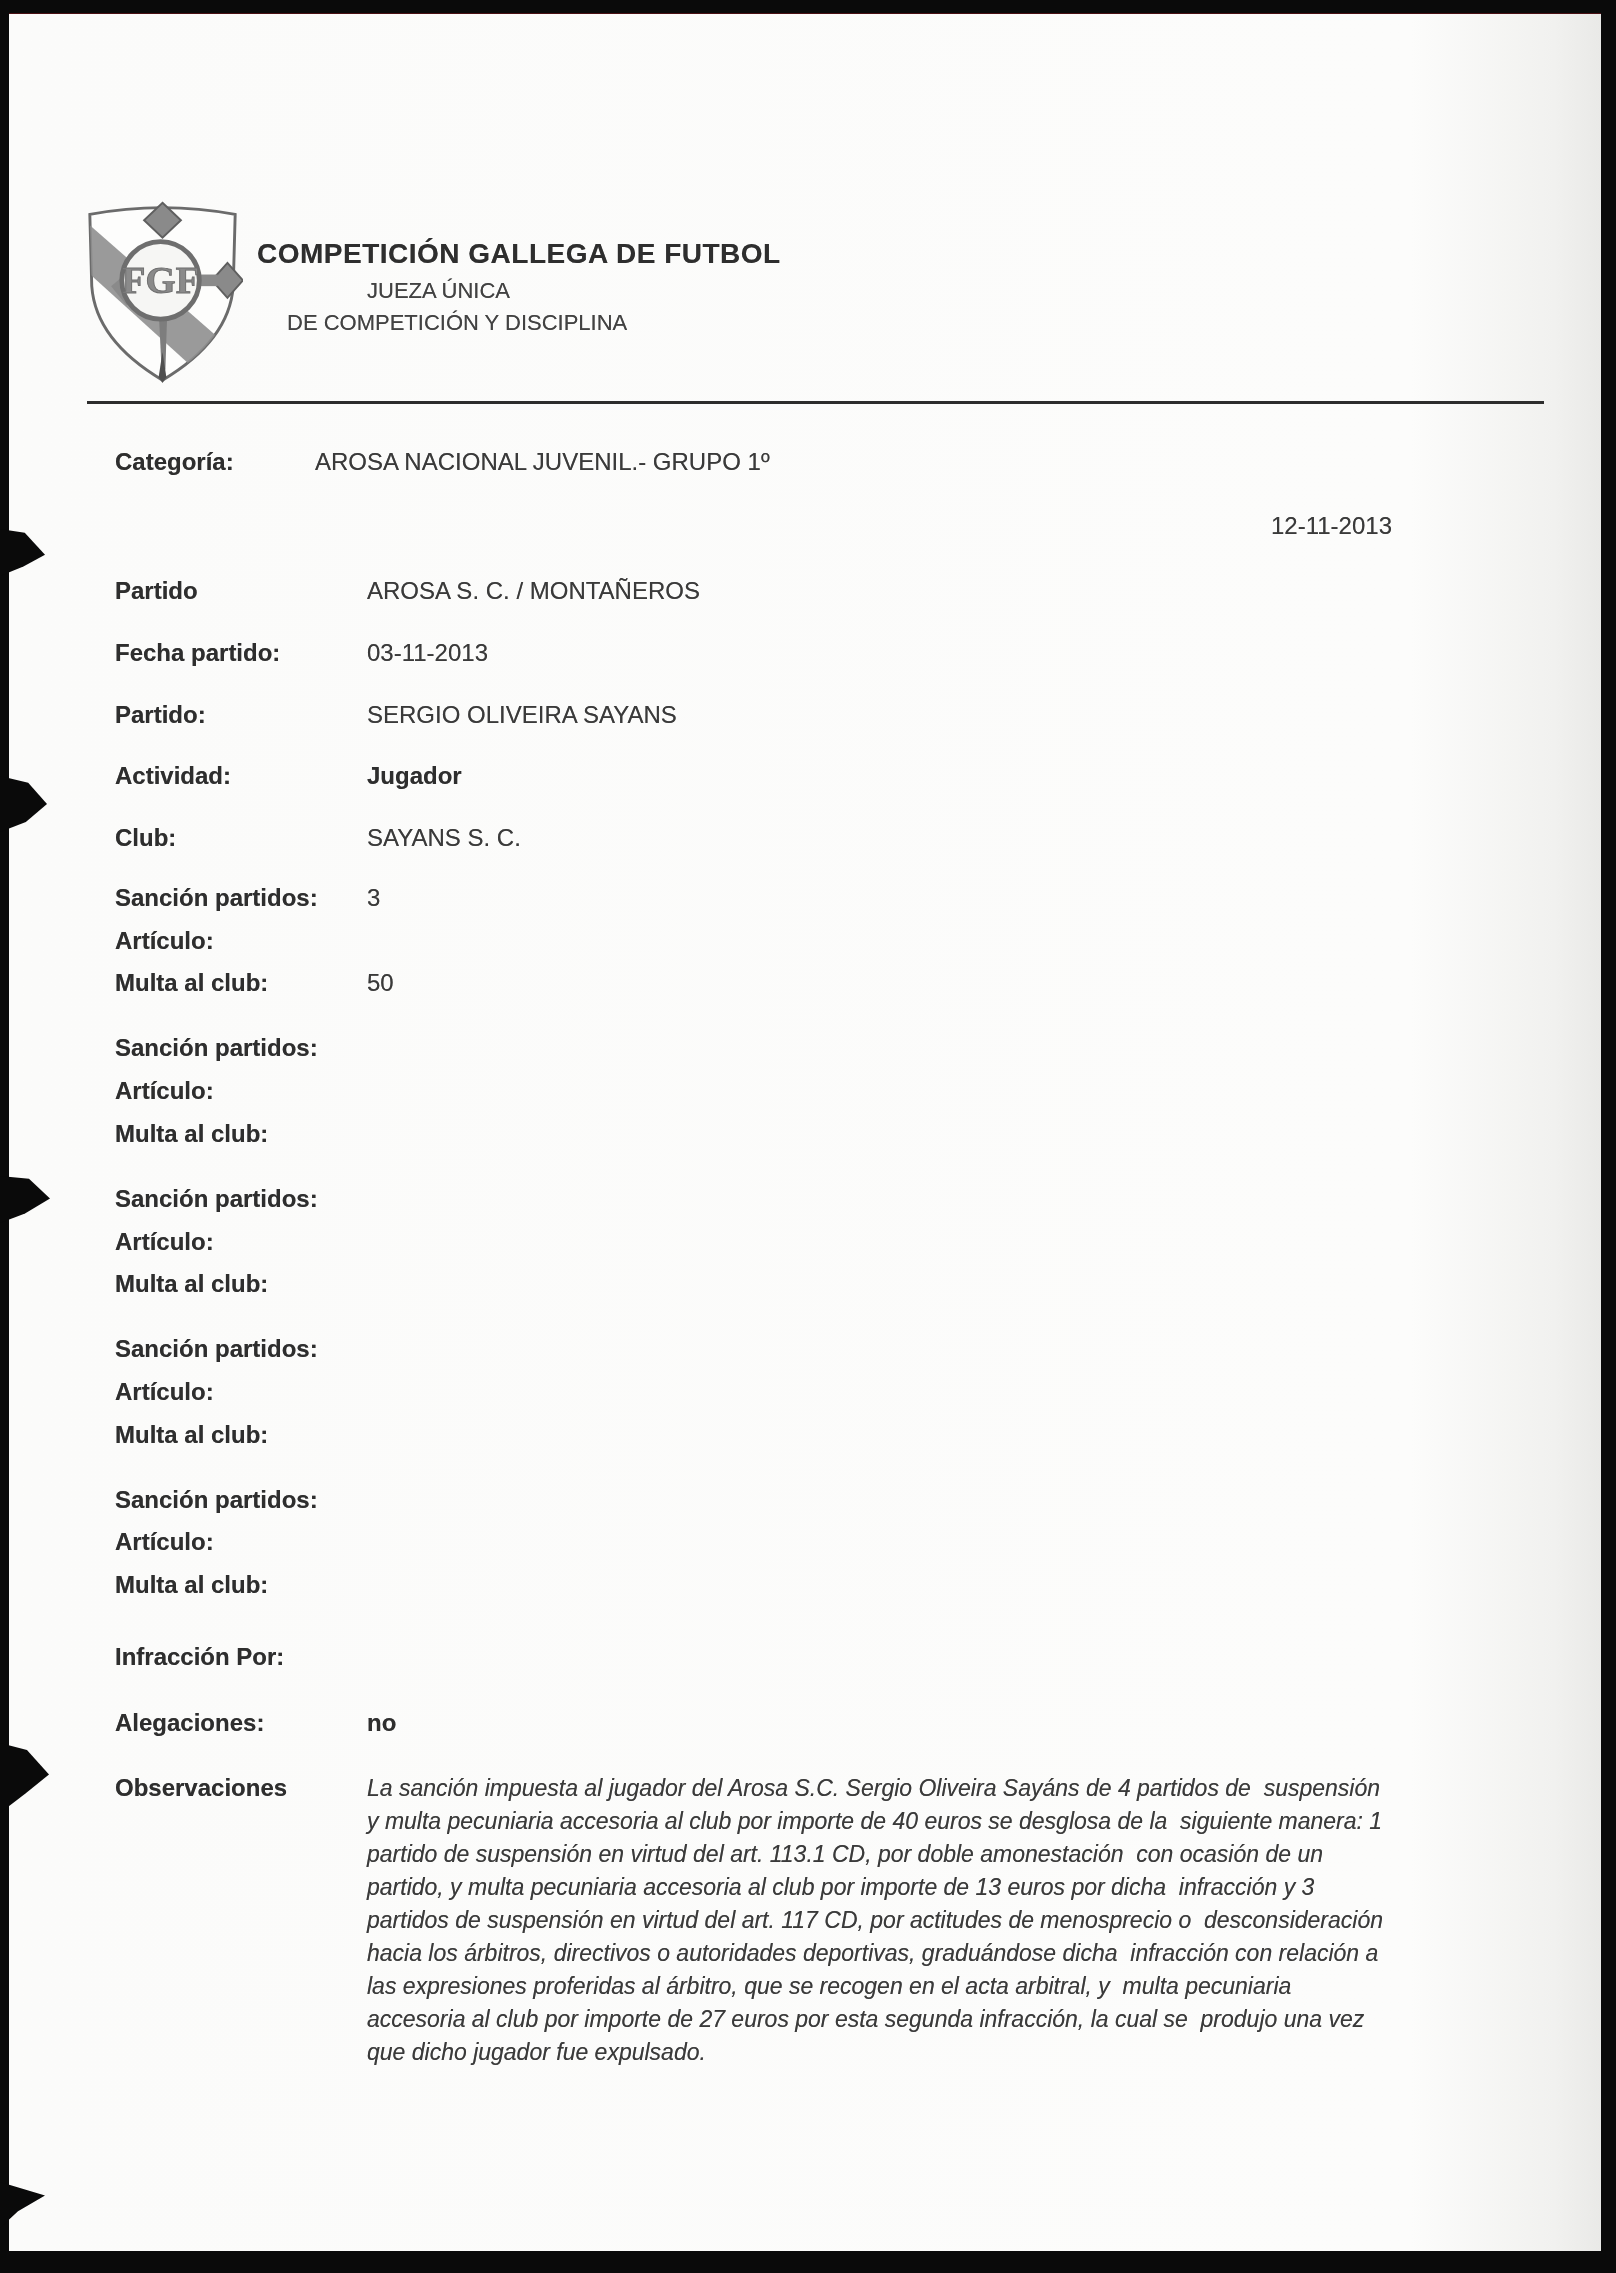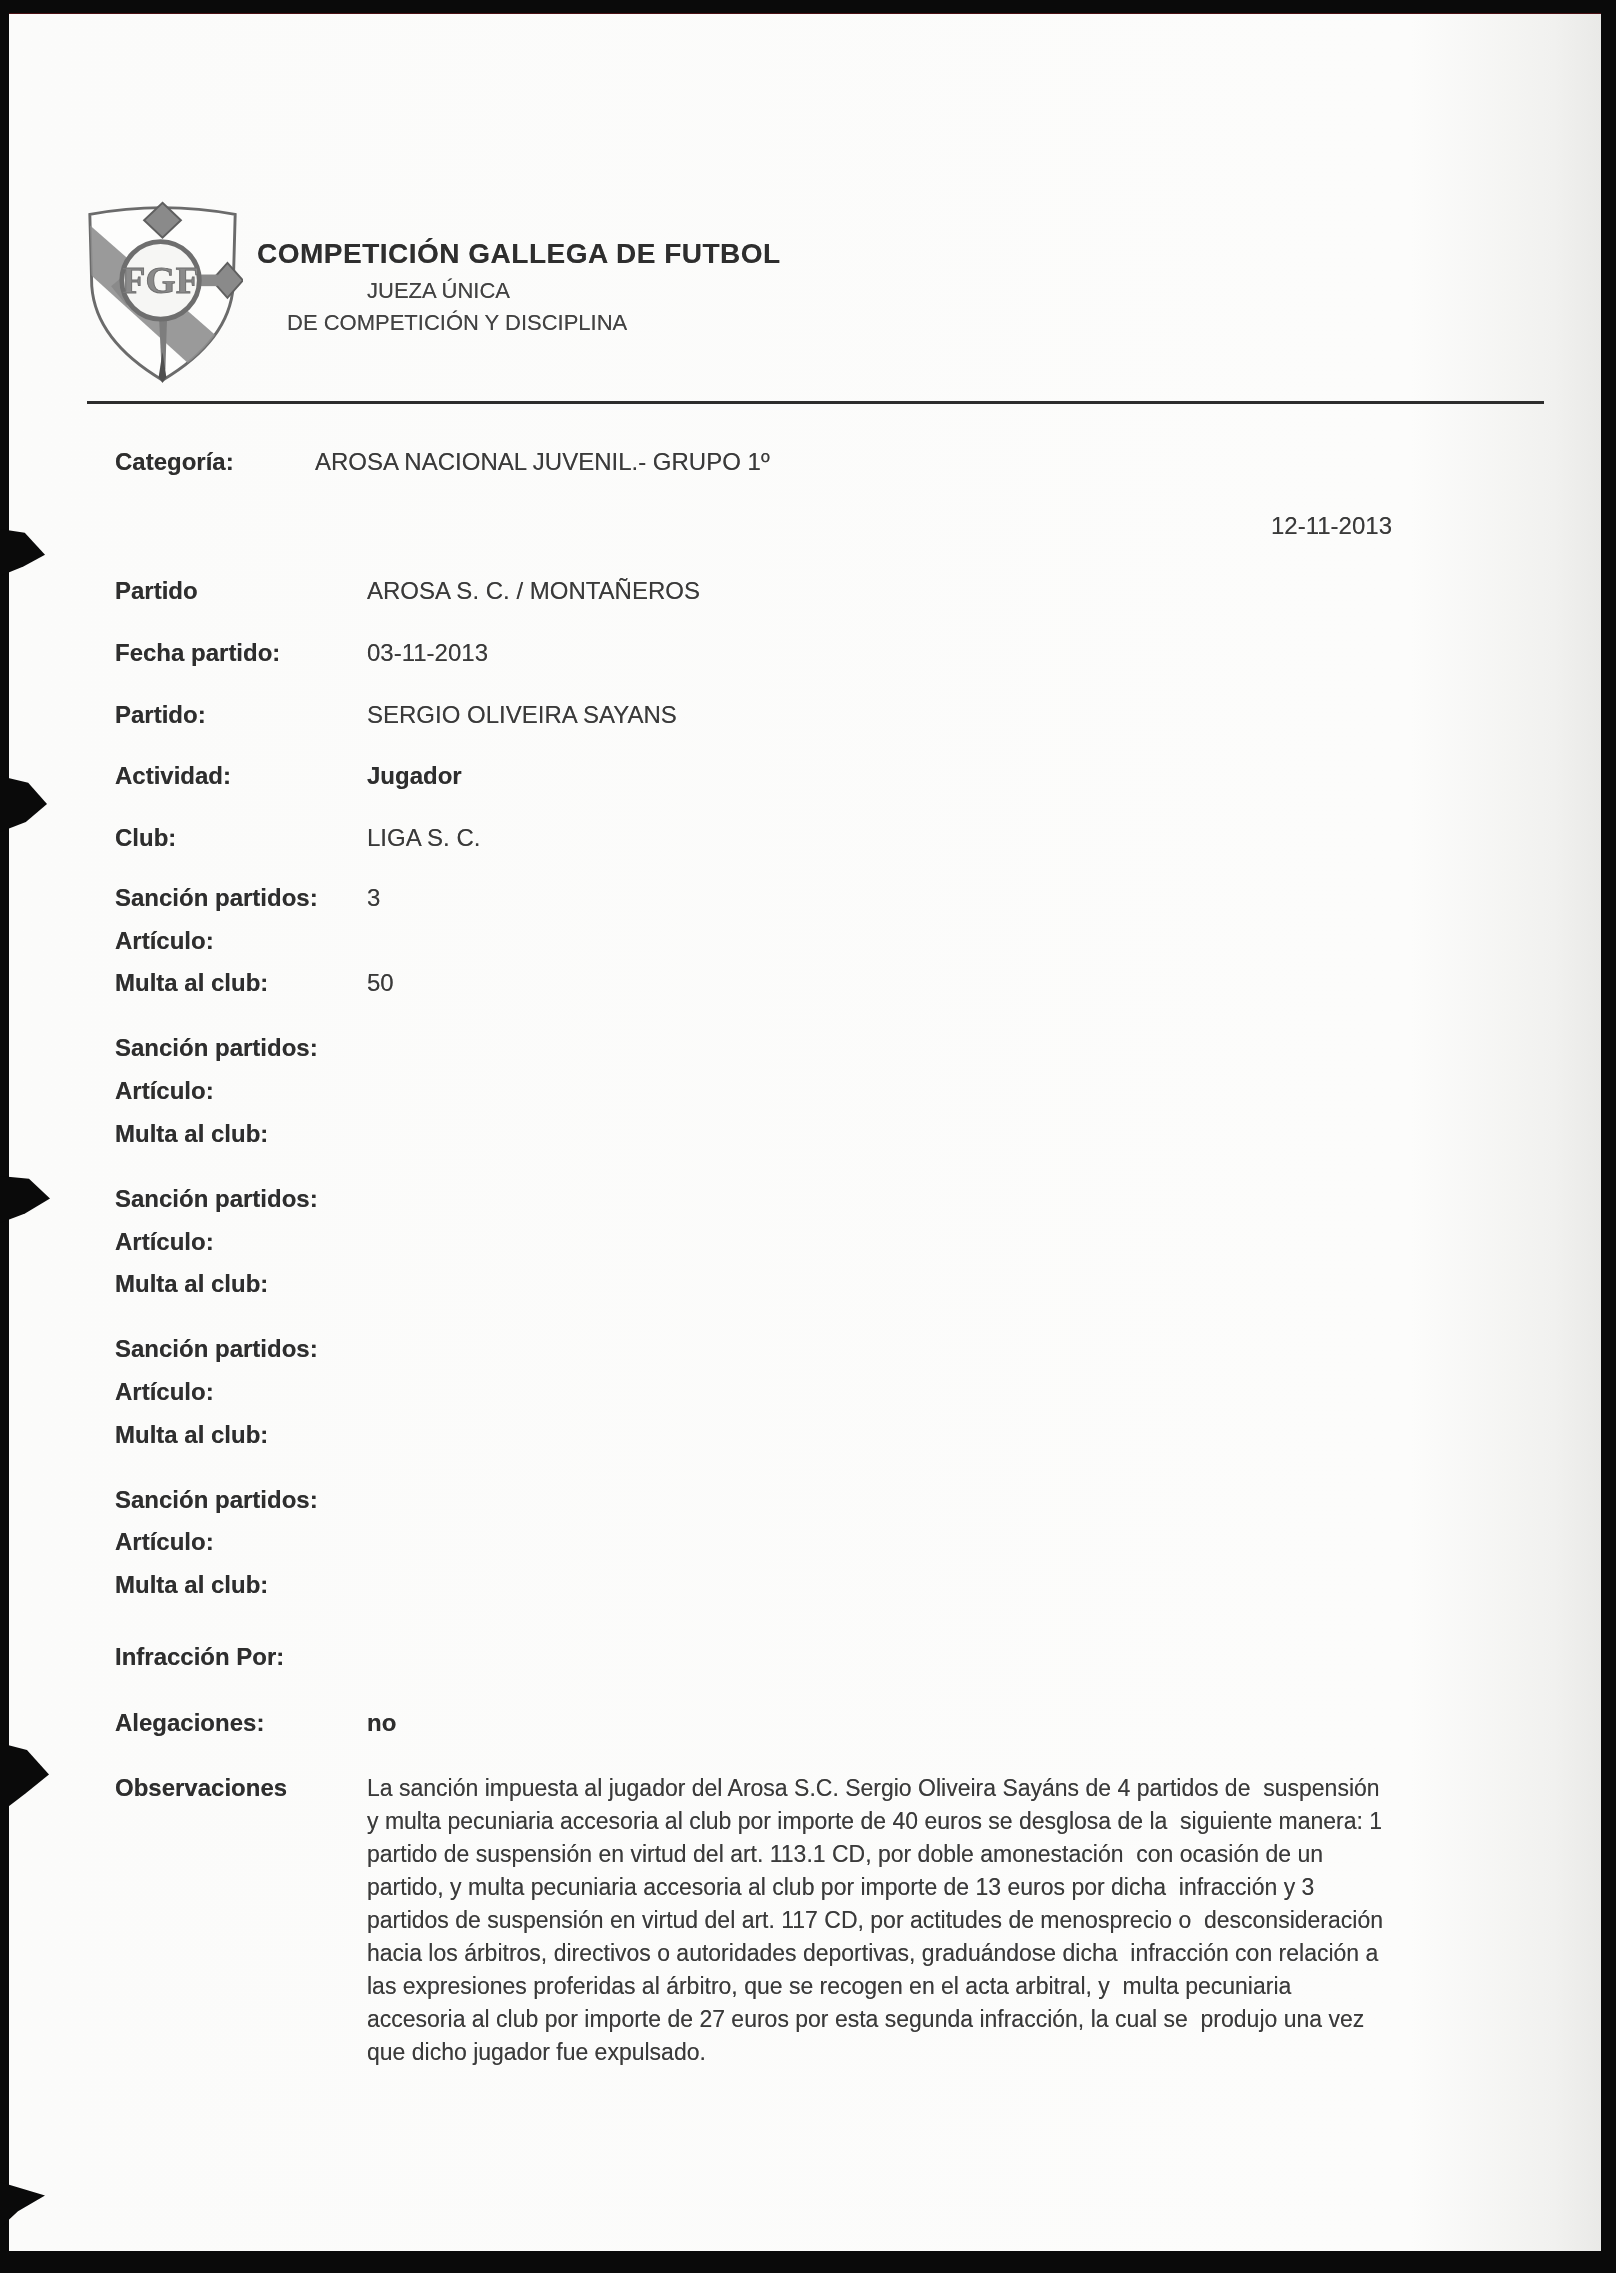--- a/index.html
+++ b/index.html
@@ -20,21 +20,21 @@
   .blob4{top:1743px;width:49px;height:70px;clip-path:polygon(0 0,55% 10%,100% 45%,52% 72%,0 100%);}
   .blob5{top:2172px;width:45px;height:56px;clip-path:polygon(0 18%,100% 42%,40% 70%,0 100%);}
   
   .t{position:absolute;white-space:pre;color:#3a3a3a;font-size:24px;
      text-shadow:0 0 0.5px rgba(40,40,40,.55);}
   .b{font-weight:bold;color:#2e2e2e;}
   .title{font-size:28px;letter-spacing:0.5px;}
   .sub{font-size:22px;color:#424242;}
   .rule{position:absolute;left:87px;top:401px;width:1457px;height:2.9px;background:#2d2d2d;}
   .obs{position:absolute;left:367px;top:1772px;font-size:23px;line-height:33px;
-       white-space:pre;color:#3a3a3a;text-shadow:0 0 0.5px rgba(40,40,40,.5);}
+       white-space:pre;color:#3a3a3a;text-shadow:0 0 0.5px rgba(40,40,40,.5);font-style:italic;}
   .logo{position:absolute;left:82px;top:197px;}
 </style>
 </head>
 <body>
 
 <div class="stage">
   <div class="paper"></div>
 
   <svg class="logo" width="161" height="188" viewBox="0 0 166 194">
     <defs>
@@ -67,21 +67,21 @@
 
   <div class="t b" style="left:115px;top:577px">Partido</div>
   <div class="t" style="left:367px;top:577px">AROSA S. C. / MONTAÑEROS</div>
   <div class="t b" style="left:115px;top:639px">Fecha partido:</div>
   <div class="t" style="left:367px;top:639px">03-11-2013</div>
   <div class="t b" style="left:115px;top:701px">Partido:</div>
   <div class="t" style="left:367px;top:701px">SERGIO OLIVEIRA SAYANS</div>
   <div class="t b" style="left:115px;top:762px">Actividad:</div>
   <div class="t b" style="left:367px;top:762px">Jugador</div>
   <div class="t b" style="left:115px;top:824px">Club:</div>
-  <div class="t" style="left:367px;top:824px">LIGA S. C.</div>
+  <div class="t" style="left:367px;top:824px">SAYANS S. C.</div>
 
   <div class="t b" style="left:115px;top:884px">Sanción partidos:</div>
   <div class="t" style="left:367px;top:884px">3</div>
   <div class="t b" style="left:115px;top:927px">Artículo:</div>
   <div class="t b" style="left:115px;top:969px">Multa al club:</div>
   <div class="t" style="left:367px;top:969px">50</div>
 
   <div class="t b" style="left:115px;top:1034px">Sanción partidos:</div>
   <div class="t" style="left:367px;top:1034px"></div>
   <div class="t b" style="left:115px;top:1077px">Artículo:</div>

